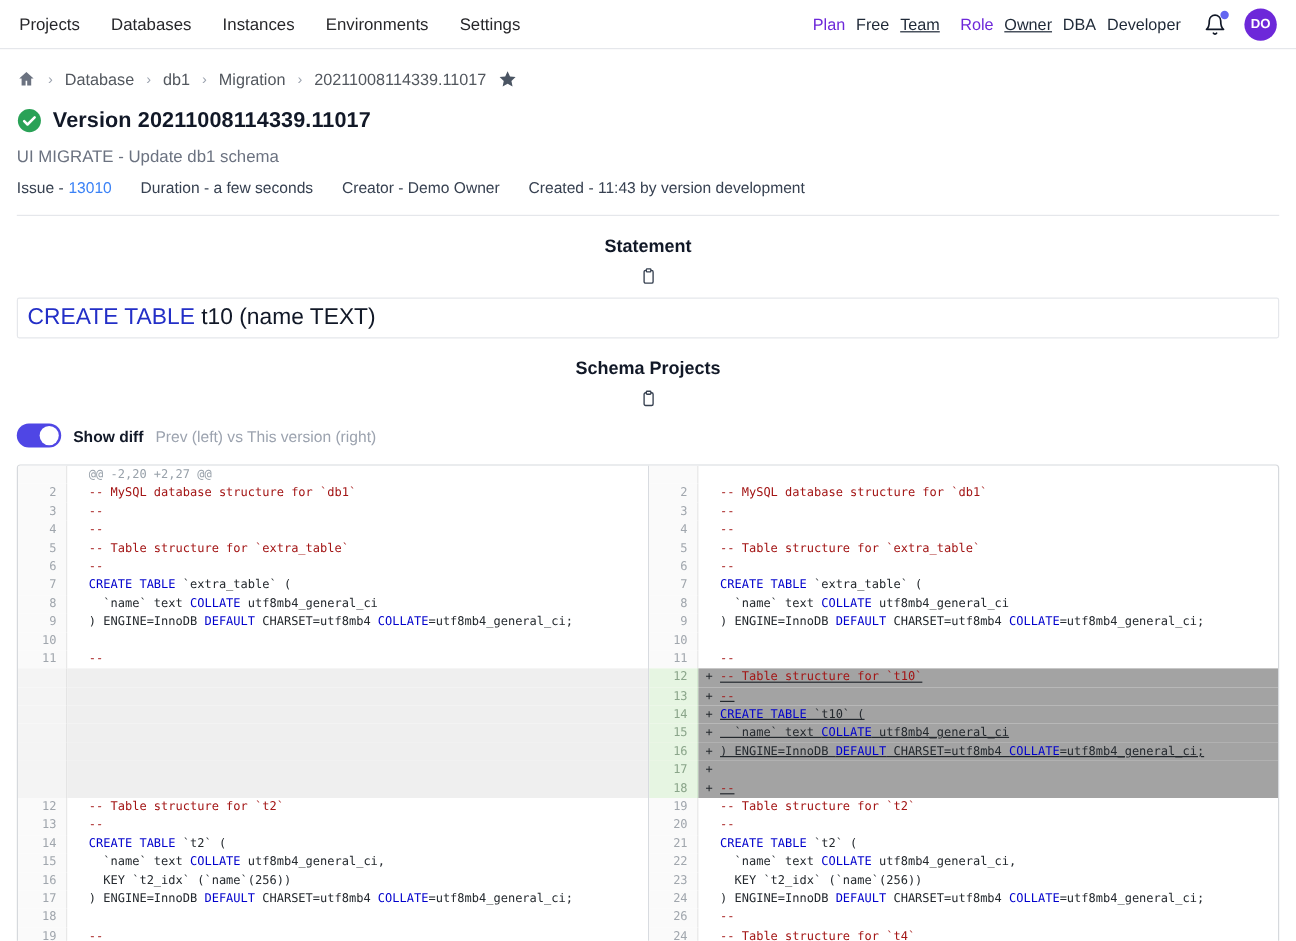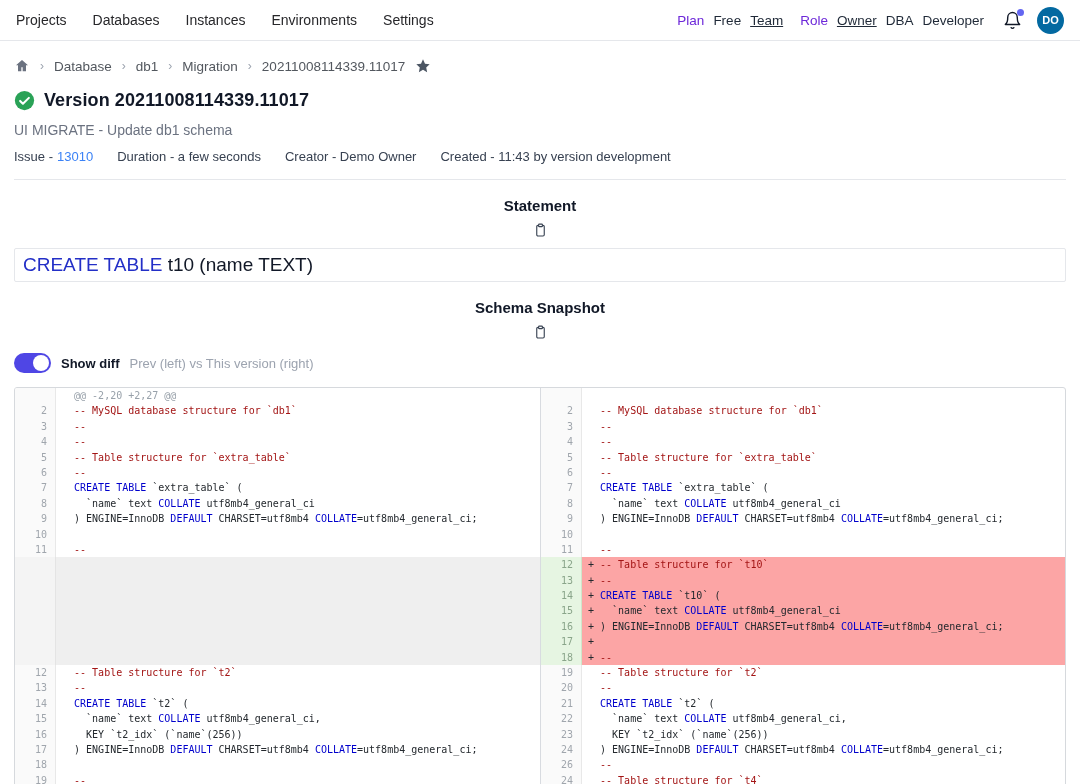--- a/index.html
+++ b/index.html
@@ -11,21 +11,21 @@
          padding:0 16px; border-bottom:1px solid #e5e7eb; }
   .nav-left { display:flex; gap:26px; }
   .nav-link { font-size:14px; color:#27272a; cursor:pointer; }
   .nav-right { display:flex; align-items:center; gap:9px; font-size:13.5px; }
   .accent { color:#6d28d9; }
   .u { text-decoration:underline; cursor:pointer; }
   .gap-l { margin-left:8px; }
   .bell-wrap { position:relative; margin-left:10px; cursor:pointer; }
   .bell-dot { position:absolute; top:-2px; right:-2px; width:7px; height:7px;
               border-radius:50%; background:#6366f1; }
-  .avatar { width:27px; height:27px; border-radius:50%; background:#0369a1; color:#fff;
+  .avatar { width:27px; height:27px; border-radius:50%; background:#6d28d9; color:#fff;
             display:flex; align-items:center; justify-content:center;
             font-size:11px; font-weight:700; margin-left:6px; cursor:pointer; }
 
   
   .content { padding:0 14px; }
   .breadcrumb { display:flex; align-items:center; gap:10px; margin-top:14px;
                 font-size:13.5px; color:#52575e; height:22px; }
   .crumb { cursor:pointer; }
   .chev { color:#9ca3af; font-size:12px; }
   .star { color:#4b5563; }
@@ -70,21 +70,21 @@
             color:#a0a6ad; background:#fafafa; border-right:1px solid #e8e8e8; }
   .code { flex:1; padding-left:6px; color:#24292e; overflow:hidden; }
   .prefix { display:inline-block; width:2ch; }
   .tok-c { color:#a31515; }
   .tok-k { color:#0000cc; }
   .tok-p { color:#24292e; }
   .row-hunk .code { color:#98a1aa; }
   .row-fill .gutter { background:#f4f4f4; border-right:1px solid #e4e4e4; }
   .row-fill .code { background:#efefef; }
   .row-add .gutter { background:#e6f5e2; border-right:1px solid #cfe6cb; color:#8aa58a; }
-  .row-add .code { background:#fca5a5; }
+  .row-add .code { background:#a3a3a3;text-decoration:underline; }
 
   svg { display:block; }
 </style>
 </head>
 <body>
 
 <header class="nav">
   <nav class="nav-left" id="nav-left">
       <a class="nav-link">Projects</a>
       <a class="nav-link">Databases</a>
@@ -163,21 +163,21 @@
     <span class="copy-icon">
       <svg width="15" height="16" viewBox="0 0 24 24" fill="none" stroke="currentColor" stroke-width="1.8" stroke-linejoin="round">
         <rect x="6" y="4.5" width="12" height="17" rx="2"></rect>
           <rect x="9" y="2.5" width="6" height="4" rx="1" fill="#fff"></rect>
       </svg>
     </span>
   </div>
   <div class="stmt-box" id="stmt-box"><span class="stmt-kw">CREATE TABLE</span><span> t10 (name TEXT)</span></div>
 
   <div class="section-head">
-    <h2 class="section-title">Schema Snapshot</h2>
+    <h2 class="section-title">Schema Projects</h2>
     <span class="copy-icon">
       <svg width="15" height="16" viewBox="0 0 24 24" fill="none" stroke="currentColor" stroke-width="1.8" stroke-linejoin="round">
         <rect x="6" y="4.5" width="12" height="17" rx="2"></rect>
           <rect x="9" y="2.5" width="6" height="4" rx="1" fill="#fff"></rect>
       </svg>
     </span>
   </div>
 
   <div class="toggle-row">
     <span class="toggle">

